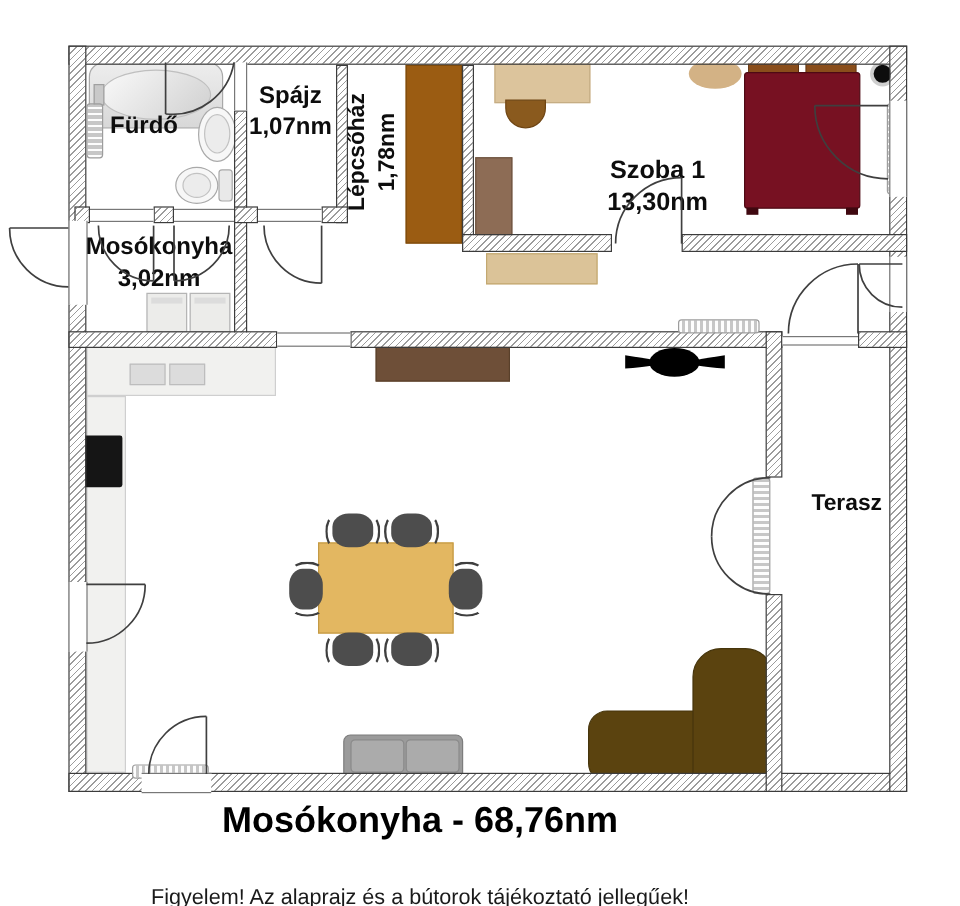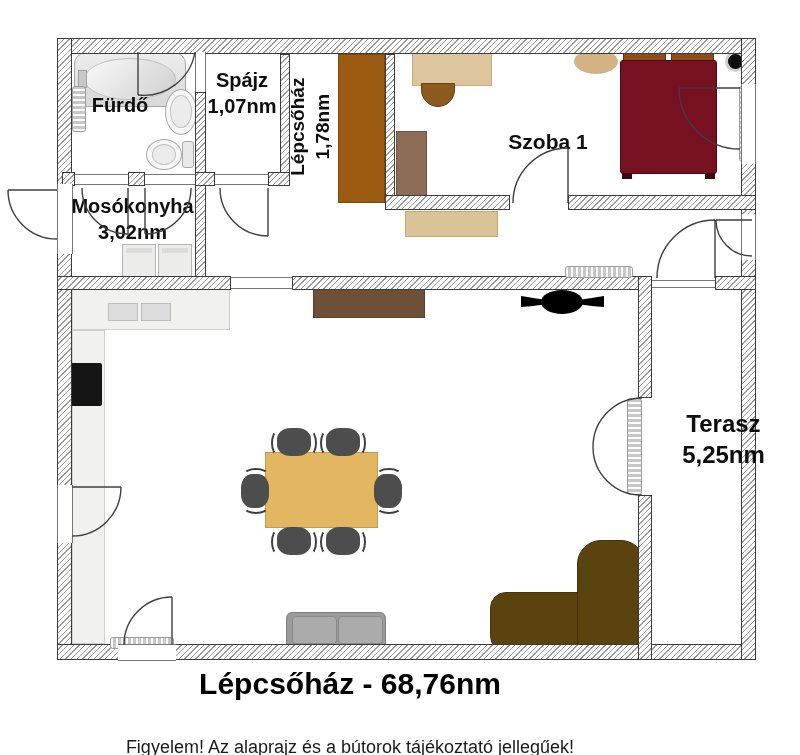--- a/index.html
+++ b/index.html
@@ -195,28 +195,28 @@
   <div class="rlabel" style="left:198px;top:67px;width:88px;font-size:20px;">
     <div>Spájz</div>
       <div>1,07nm</div>
   </div>
   <div class="rlabel rot" style="left:236px;top:102px;width:150px;font-size:19px;">
     <div>Lépcsőház</div>
       <div>1,78nm</div>
   </div>
   <div class="rlabel" style="left:468px;top:92px;width:160px;font-size:21px;margin-top:36px;">
     <div>Szoba 1</div>
+      <div>13,30nm</div>
   </div>
   <div class="rlabel" style="left:60px;top:193px;width:145px;font-size:20px;">
     <div>Mosókonyha</div>
       <div>3,02nm</div>
   </div>
   <div class="rlabel" style="left:240px;top:213px;width:160px;font-size:21px;">
   </div>
-  <div class="rlabel" style="left:676px;top:408px;width:95px;font-size:24px;">
+  <div class="rlabel" style="left:640px;top:408px;width:95px;font-size:19px;text-align:right;">
     <div>Terasz</div>
-      <div>5,25nm</div>
-  </div>
-
-  <div class="rlabel title" style="left:60px;top:664px;width:580px;">Lépcsőház - 68,76nm</div>
+  </div>
+
+  <div class="rlabel title" style="left:60px;top:664px;width:580px;">Mosókonyha - 68,76nm</div>
   <div class="rlabel subtitle" style="left:60px;top:708px;width:580px;font-weight:normal;margin-top:28px;">Figyelem! Az alaprajz és a bútorok tájékoztató jellegűek!</div>
 
 </div>
 
 </body></html>

